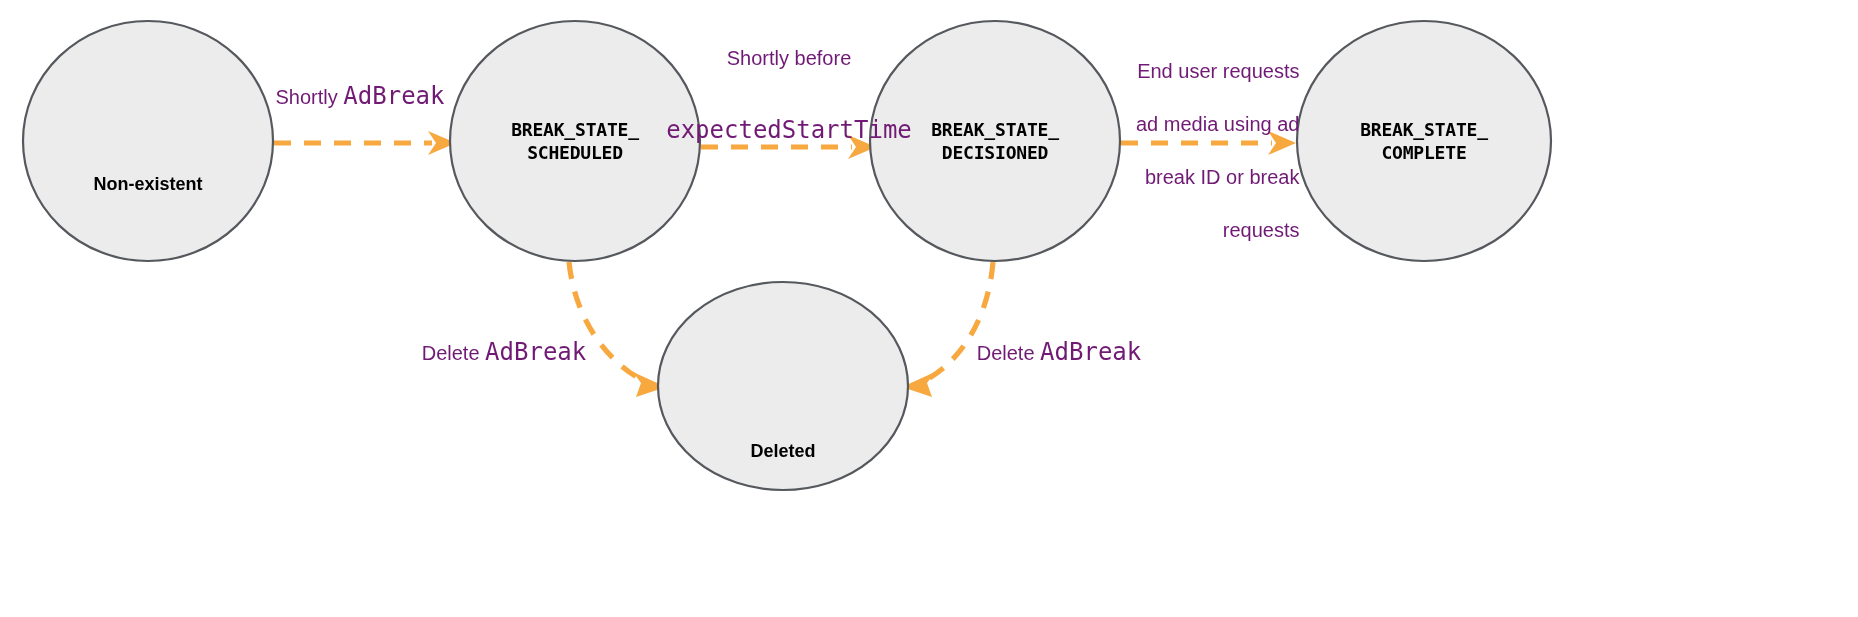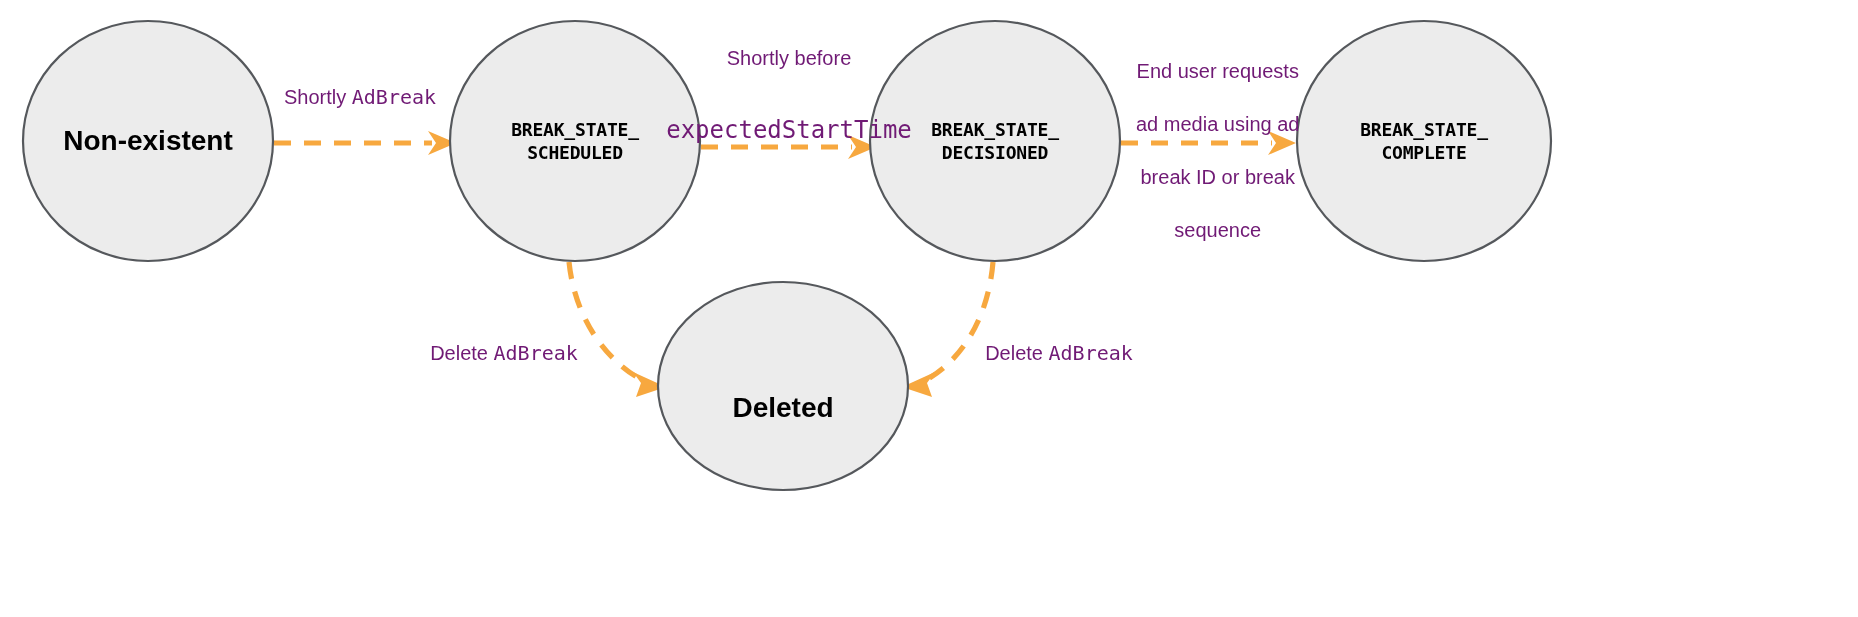--- a/index.html
+++ b/index.html
@@ -53,42 +53,43 @@
   }
   .node-label.mono {
     font-family: "DejaVu Sans Mono", monospace;
     font-weight: 700;
     font-size: 18px;
     letter-spacing: -0.2px;
   }
   .node-label.sans {
     font-family: "Liberation Sans", sans-serif;
     font-weight: 700;
-    font-size: 28px;
+    font-size: 18px;
+    margin-top: 44px;
   }
   .edge-label {
     position: absolute;
     color: #701a75;
     line-height: 1.32;
     font-size: 20px;
     font-family: "Liberation Sans", sans-serif;
     white-space: pre-line;
     pointer-events: none;
   }
   .edge-label.center {
     transform: translate(-50%, -50%);
     text-align: center;
   }
   .edge-label.leftal {
     transform: translate(0, 0);
-    text-align: center;
+    text-align: right;
   }
   .edge-label .code {
     font-family: "DejaVu Sans Mono", monospace;
-    font-size: 20px;
+    font-size: 24px;
   }
   .edge-label .mono-line {
     font-family: "DejaVu Sans Mono", monospace;
     font-size: 24px;
     display: block;
     margin-top: 17px;
   }
   .edge-label .sans-line {
     display: block;
   }
@@ -149,20 +150,20 @@
 
   <div class="edge-label center" style="left:789px; top:96px;">
     <span class="sans-line">Shortly before</span>
     <span class="mono-line">expectedStartTime</span>
   </div>
 
   <div class="edge-label leftal" style="left:1136px; top:32px;">
     <span class="sans-line">End user requests</span>
     <span class="sans-line">ad media using ad</span>
     <span class="sans-line">break ID or break</span>
-    <span class="sans-line">sequence</span>
+    <span class="sans-line">requests</span>
   </div>
 
   <div class="edge-label center" style="left:504px; top:353px;"><span>Delete </span><span class="code">AdBreak</span></div>
 
   <div class="edge-label center" style="left:1059px; top:353px;"><span>Delete </span><span class="code">AdBreak</span></div>
 
 </div>
 
 </body></html>

